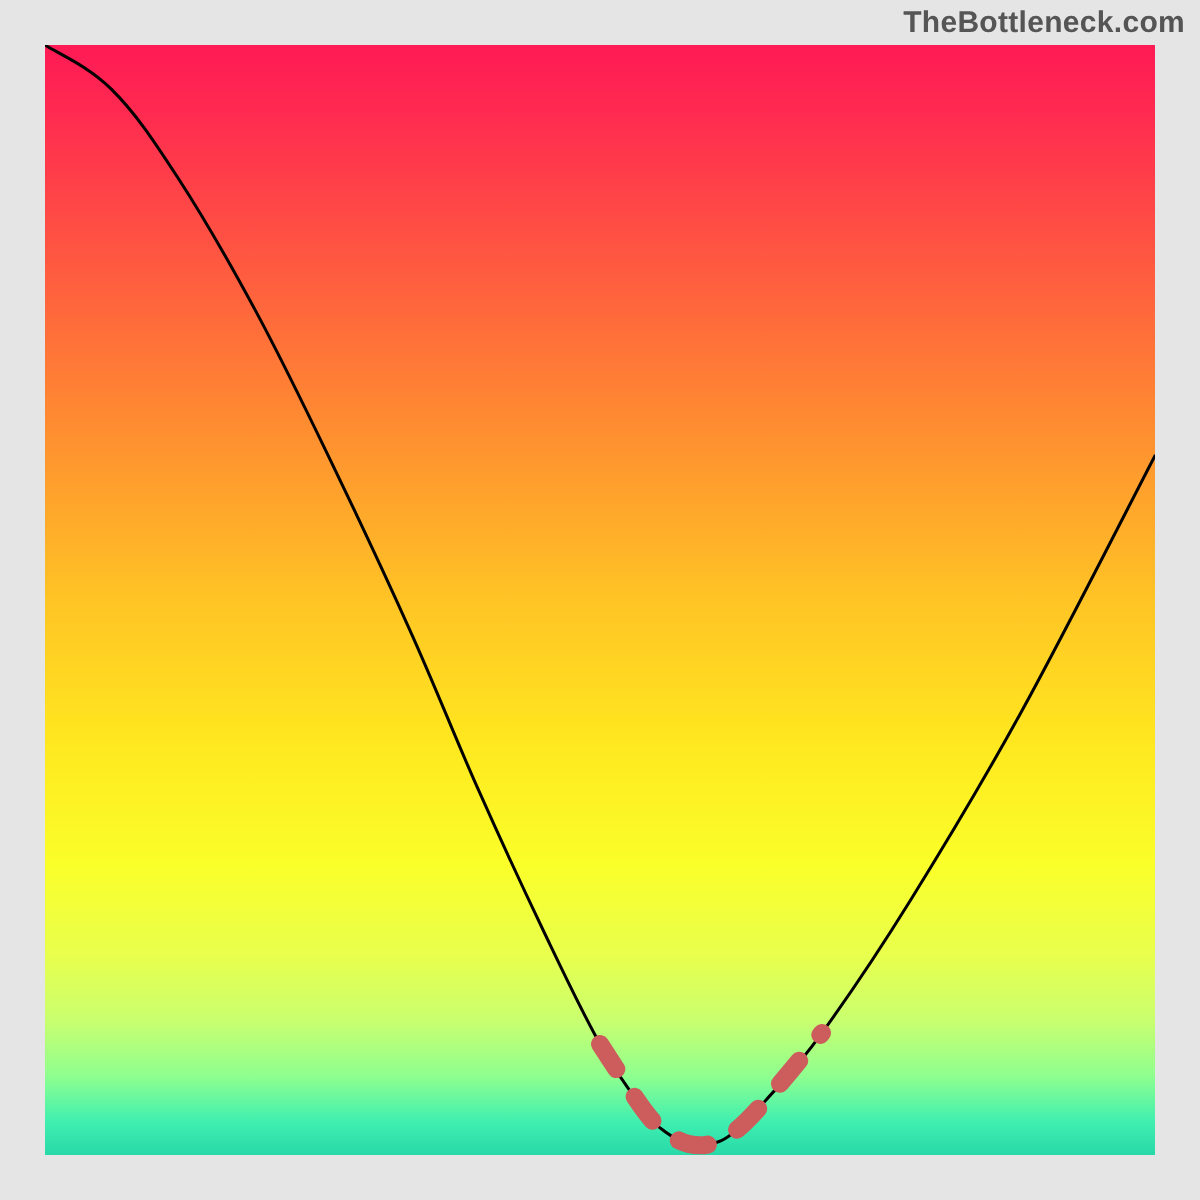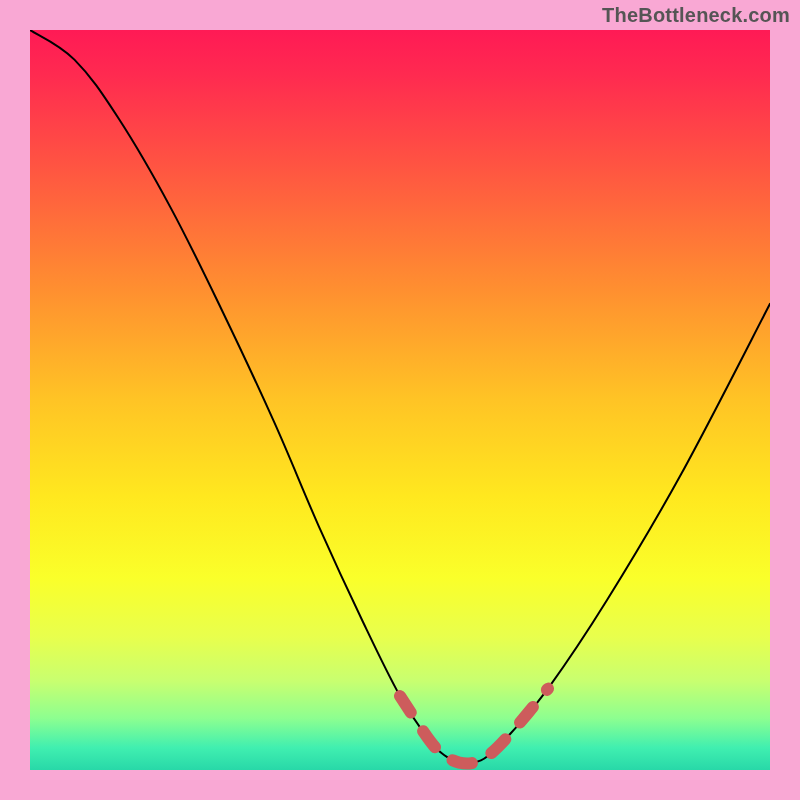--- a/index.html
+++ b/index.html
@@ -8,21 +8,21 @@
     width: 800px;
     height: 800px;
     background: #000;
     overflow: hidden;
     font-family: Arial, Helvetica, sans-serif;
   }
   .frame {
     position: relative;
     width: 800px;
     height: 800px;
-    background: #f9a8d4;
+    background: #e5e5e5;
     text-decoration: underline;
   }
   .watermark {
     position: absolute;
     top: 4px;
     right: 10px;
     color: #555;
     font-size: 20px;
     font-weight: 600;
     letter-spacing: 0.2px;

